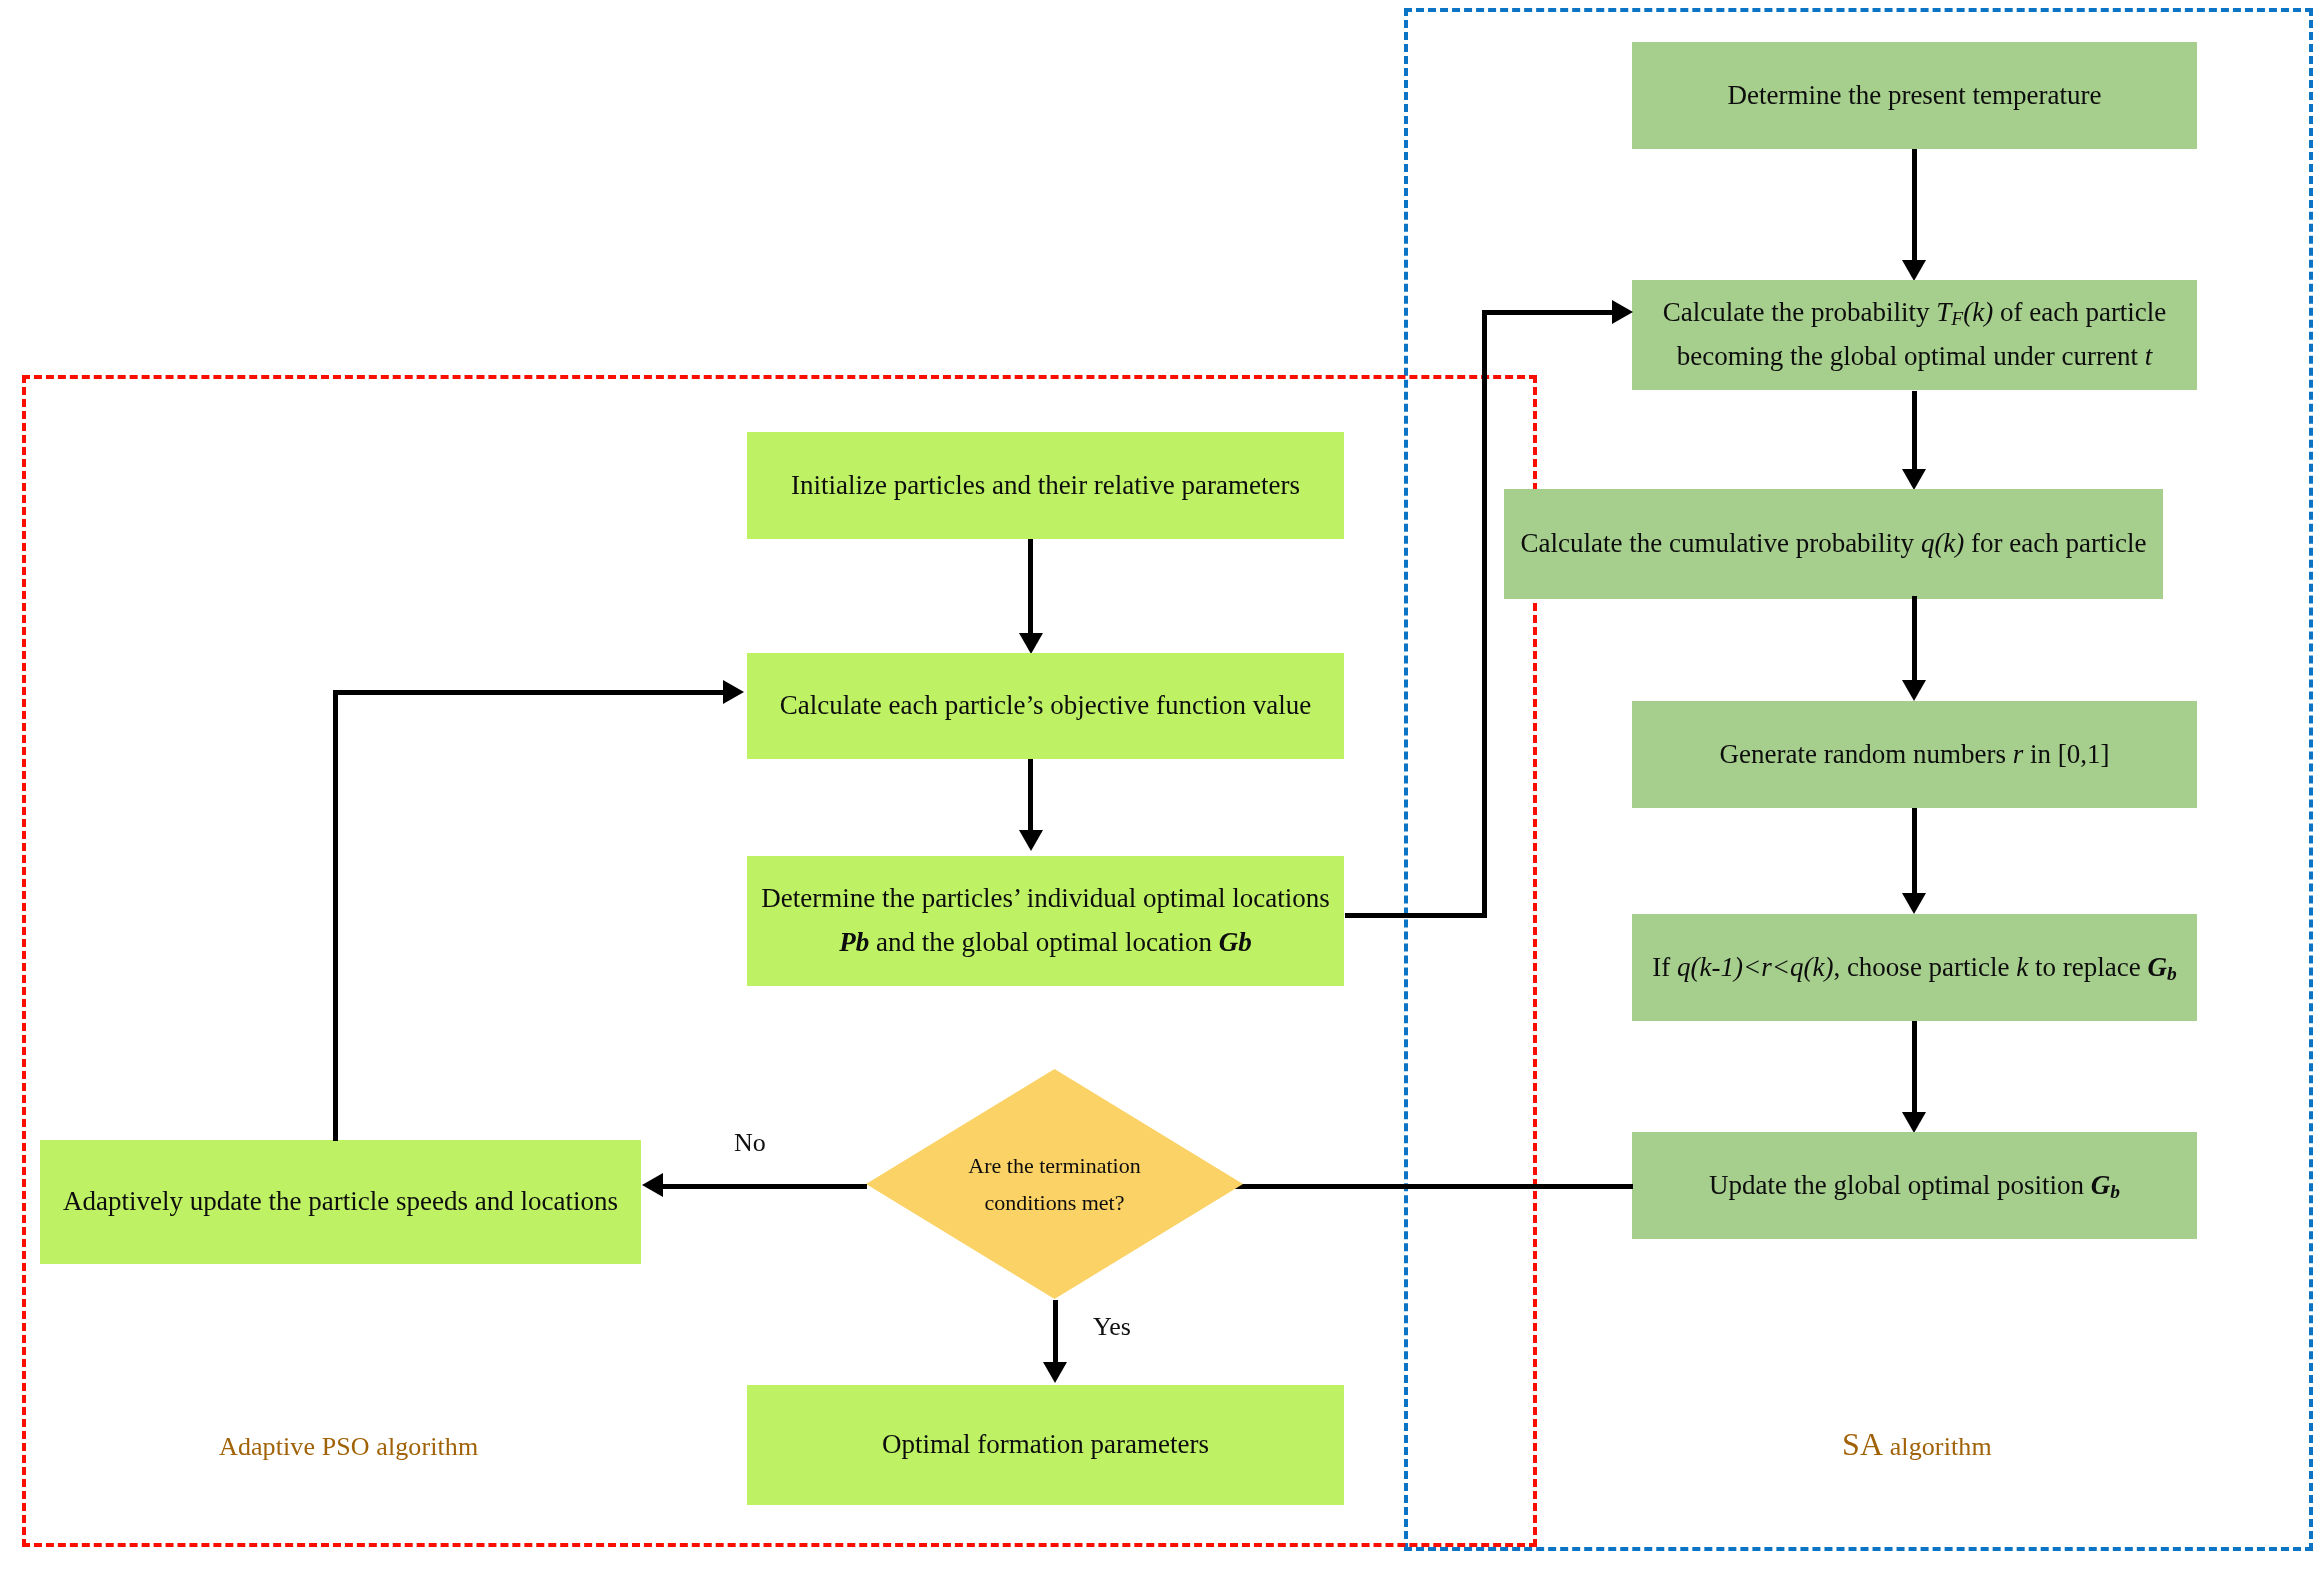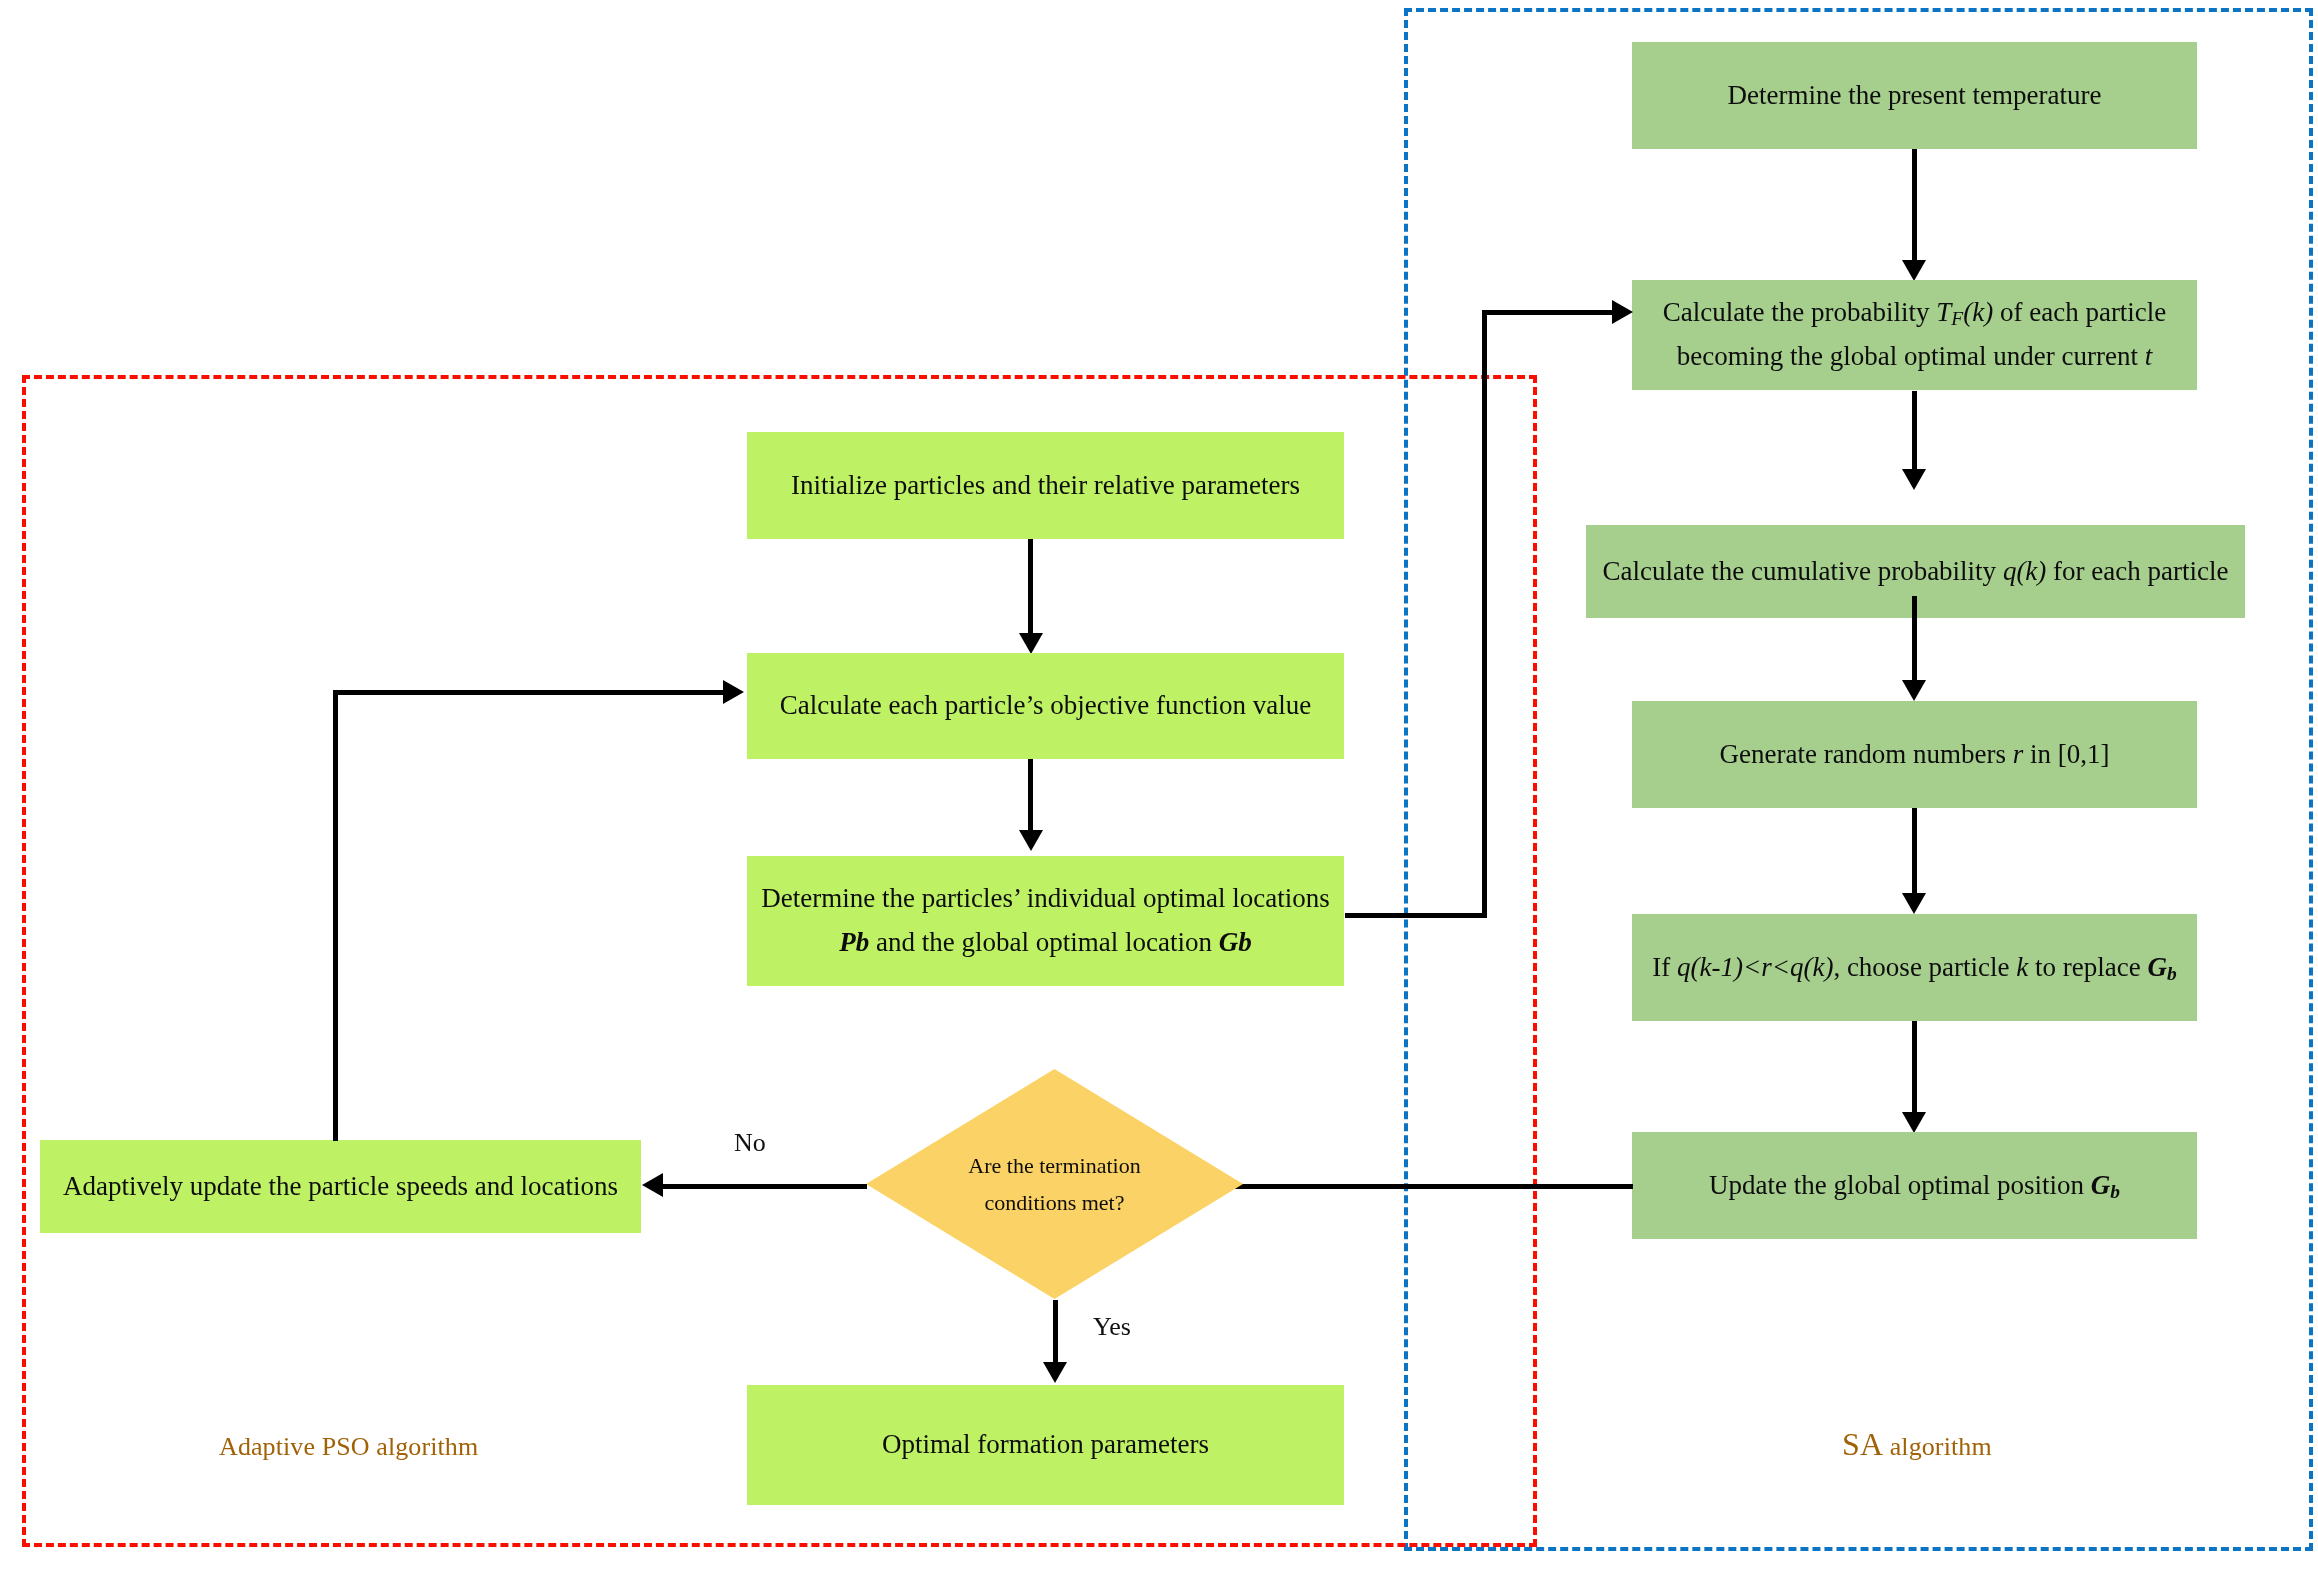--- a/index.html
+++ b/index.html
@@ -119,21 +119,21 @@
   <div class="node green" style="left:1632px;top:280px;width:565px;height:110px;">
     <span class="txt">
       <span>Calculate the probability </span><i>T</i><i class="sub">F</i><i>(k)</i><span> of each particle</span><br>
       <span>becoming the global optimal under current </span><i>t</i>
     </span>
   </div>
 
   <div class="conn vline" style="left:1912px;top:391px;height:84px;"></div>
   <div class="arrow arrow-down" style="left:1902px;top:469px;"></div>
 
-  <div class="node green" style="left:1586px;top:489px;width:659px;height:93px;margin-top:36px;">
+  <div class="node green" style="left:1504px;top:489px;width:659px;height:110px;">
     <span class="txt">
       <span>Calculate the cumulative probability </span><i>q(k)</i><span> for each particle</span>
     </span>
   </div>
 
   <div class="conn vline" style="left:1912px;top:596px;height:91px;"></div>
   <div class="arrow arrow-down" style="left:1902px;top:680px;"></div>
 
   <div class="node green" style="left:1632px;top:701px;width:565px;height:107px;">
     <span class="txt">
@@ -192,21 +192,21 @@
     <span>
       <span>Are the termination</span><br>
       <span>conditions met?</span>
     </span>
   </div>
 
   <div class="conn hline" style="left:662px;top:1184px;width:205px;"></div>
   <div class="arrow arrow-left" style="left:642px;top:1173px;"></div>
   <div class="edge-label" style="left:734px;top:1128px;">No</div>
 
-  <div class="node yellow" style="left:40px;top:1140px;width:601px;height:93px;">
+  <div class="node yellow" style="left:40px;top:1140px;width:601px;height:124px;">
     <span class="txt">Adaptively update the particle speeds and locations</span>
   </div>
 
   <div class="conn vline" style="left:333px;top:690px;height:451px;"></div>
   <div class="conn hline" style="left:333px;top:690px;width:390px;"></div>
   <div class="arrow arrow-right" style="left:723px;top:680px;"></div>
 
   <div class="conn vline" style="left:1053px;top:1300px;height:68px;"></div>
   <div class="arrow arrow-down" style="left:1043px;top:1362px;"></div>
   <div class="edge-label" style="left:1093px;top:1312px;">Yes</div>

